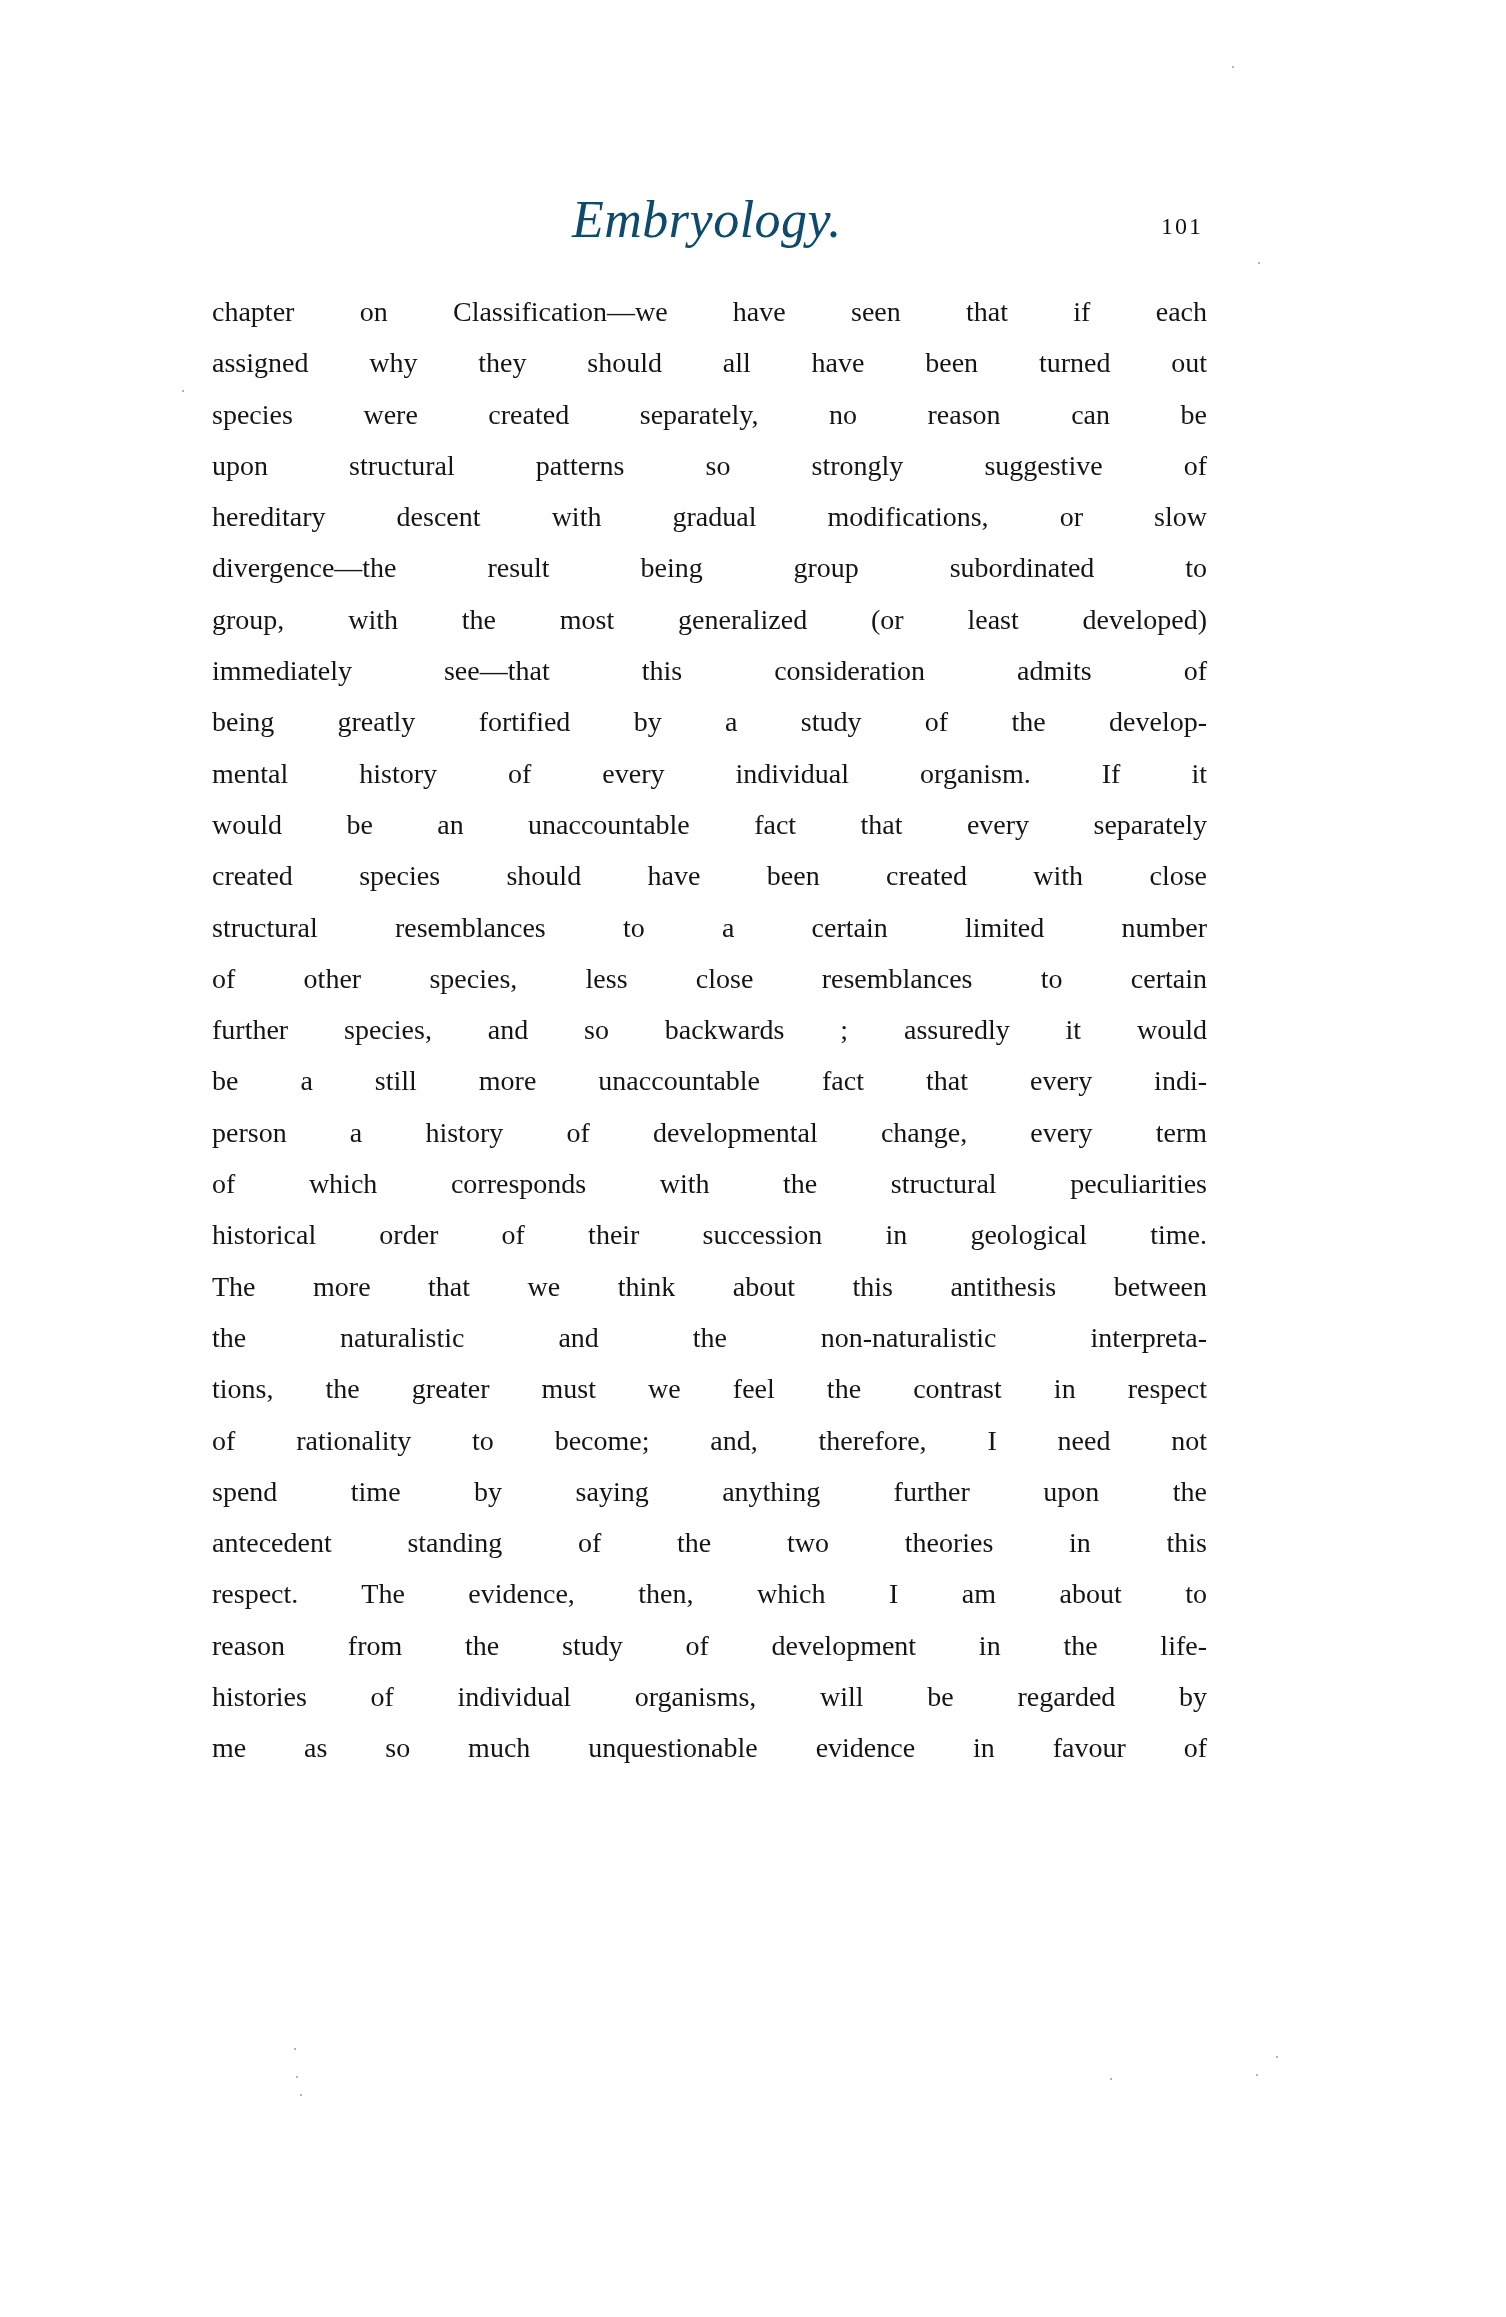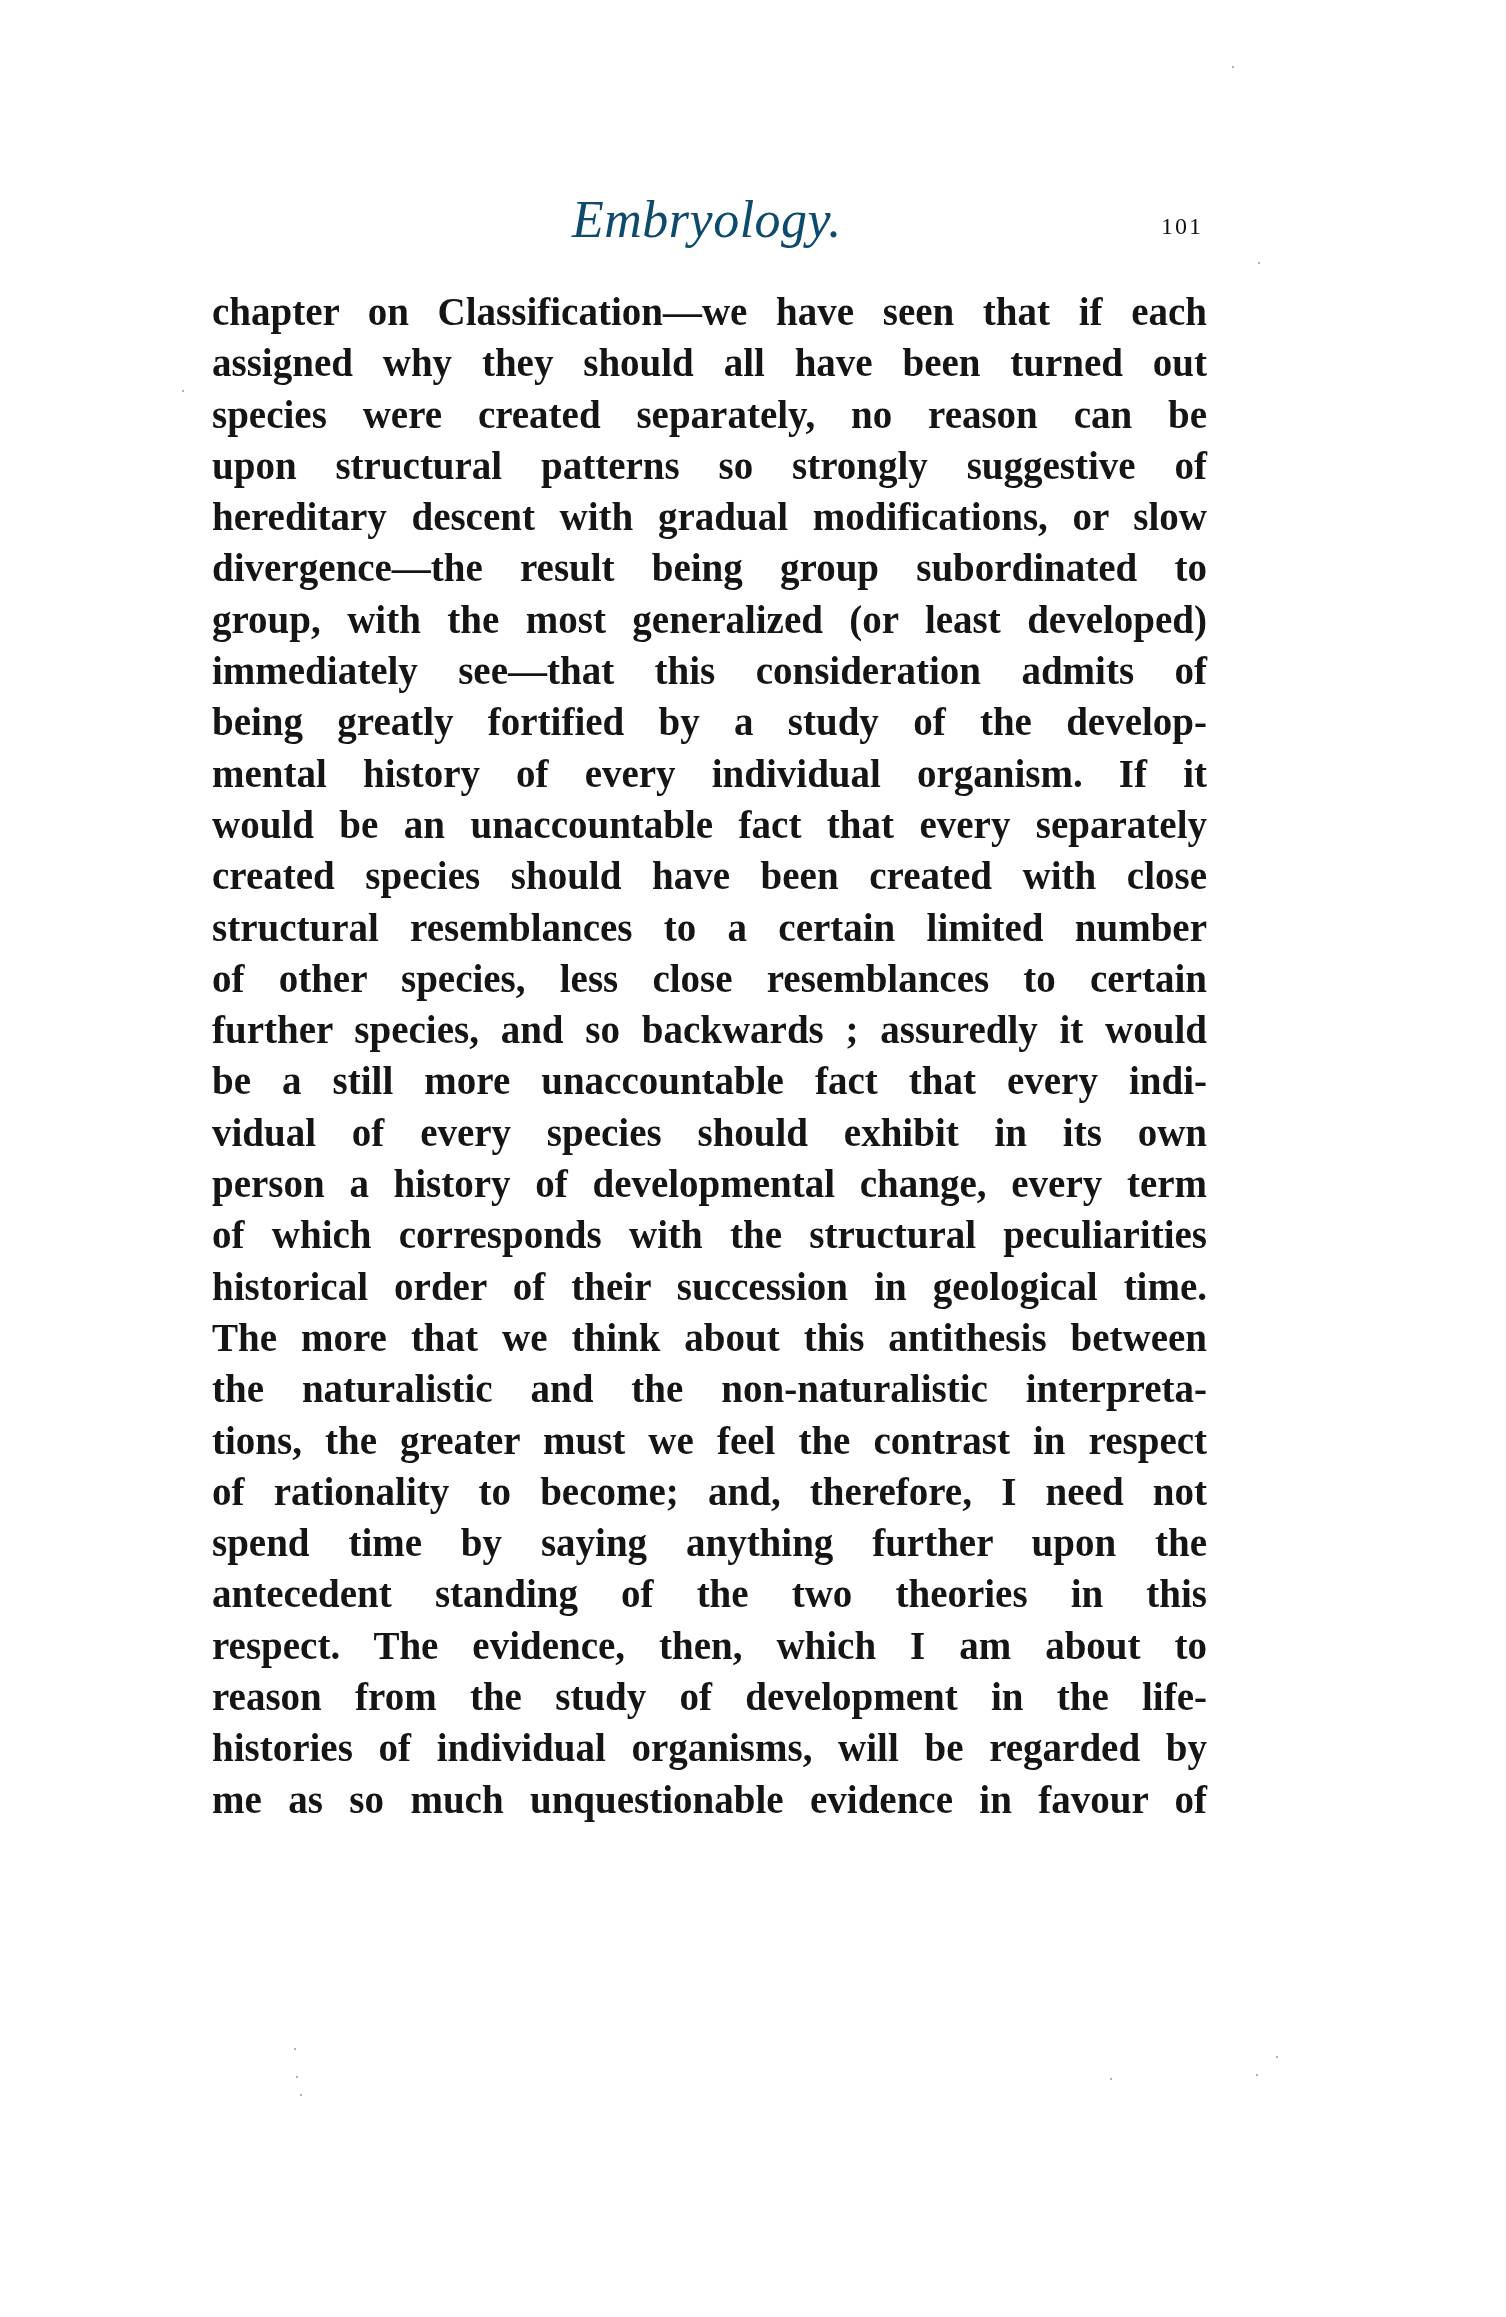--- a/index.html
+++ b/index.html
@@ -53,26 +53,25 @@
   .body-text {
     position: absolute;
     left: 212px;
     top: 286px;
     width: 995px;
   }
   .line {
     display: block;
     height: 51.3px;
     line-height: 51.3px;
-    font-size: 39px;
+    font-size: 28px;
     text-align: justify;
     text-align-last: justify;
     white-space: nowrap;
     color: #151515;
-    font-weight: bold;
   }
   .line.last {
     text-align-last: justify;
   }
   .speck {
     position: absolute;
     width: 2px;
     height: 2px;
     background: #9a9a9a;
     border-radius: 1px;
@@ -98,21 +97,20 @@
     <div class="line">group, with the most generalized (or least developed)</div>
     <div class="line">immediately see—that this consideration admits of</div>
     <div class="line">being greatly fortified by a study of the develop-</div>
     <div class="line">mental history of every individual organism. If it</div>
     <div class="line">would be an unaccountable fact that every separately</div>
     <div class="line">created species should have been created with close</div>
     <div class="line">structural resemblances to a certain limited number</div>
     <div class="line">of other species, less close resemblances to certain</div>
     <div class="line">further species, and so backwards ; assuredly it would</div>
     <div class="line">be a still more unaccountable fact that every indi-</div>
-    <div class="line">vidual of every species should exhibit in its own</div>
     <div class="line">person a history of developmental change, every term</div>
     <div class="line">of which corresponds with the structural peculiarities</div>
     <div class="line">historical order of their succession in geological time.</div>
     <div class="line">The more that we think about this antithesis between</div>
     <div class="line">the naturalistic and the non-naturalistic interpreta-</div>
     <div class="line">tions, the greater must we feel the contrast in respect</div>
     <div class="line">of rationality to become; and, therefore, I need not</div>
     <div class="line">spend time by saying anything further upon the</div>
     <div class="line">antecedent standing of the two theories in this</div>
     <div class="line">respect. The evidence, then, which I am about to</div>

